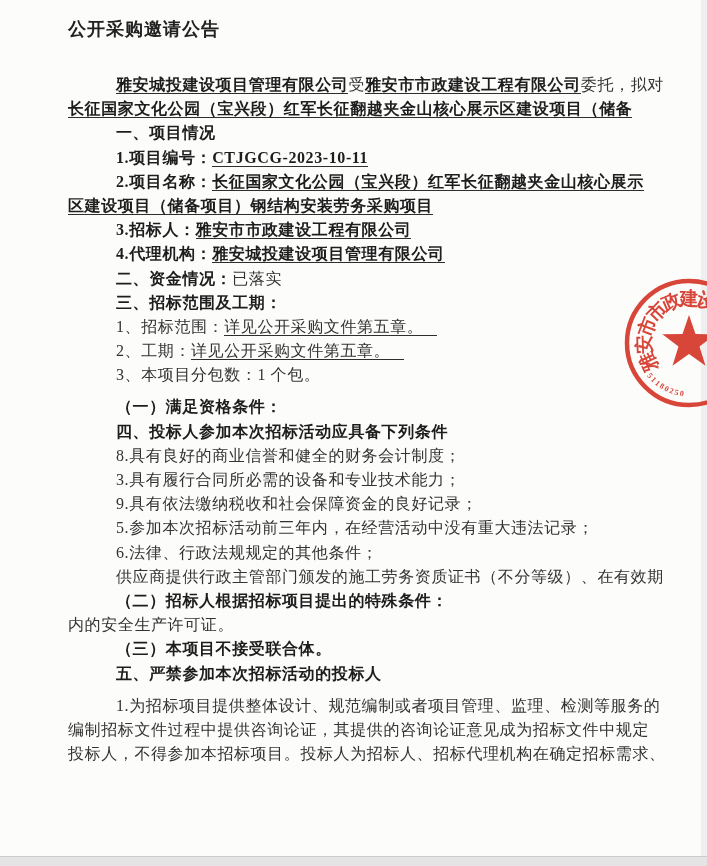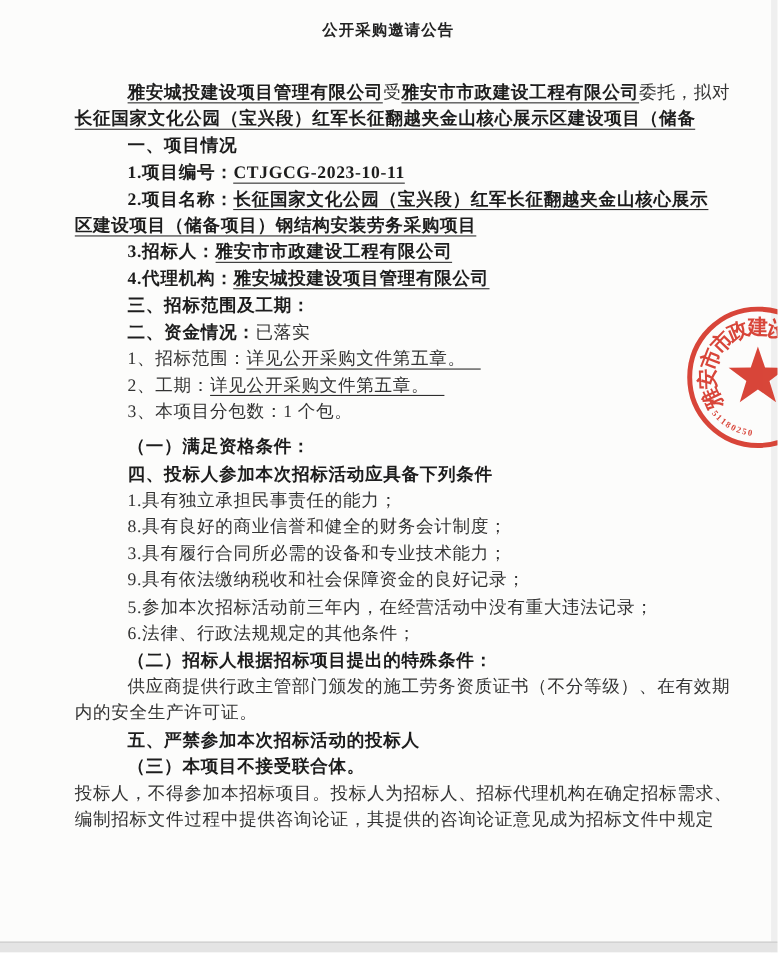--- a/index.html
+++ b/index.html
@@ -18,22 +18,21 @@
   .right-edge{
     position:absolute;top:0;right:0;width:6px;height:866px;
     background:#efefef;z-index:0;
   }
   .bottom-edge{
     position:absolute;left:0;bottom:0;width:707px;height:9px;
     background:#e4e4e4;border-top:1px solid #cbcbcb;z-index:5;
   }
   .doc-title{
     position:absolute;left:68px;top:14px;width:570px;
-    text-align:center;
-    font-size:14px;font-weight:700;color:#222;
+    font-size:18px;font-weight:700;color:#222;
     letter-spacing:1px;
     line-height:30px;
   }
   .body-text{
     position:absolute;left:68px;top:73px;width:572px;
     font-size:16px;color:#333;
     letter-spacing:0.6px;
     z-index:2;
   }
   .line{
@@ -60,40 +59,40 @@
 
   <div class="body-text" id="body-text">
       <div class="line indent"><span class="seg b u">雅安城投建设项目管理有限公司</span><span class="seg">受</span><span class="seg b u">雅安市市政建设工程有限公司</span><span class="seg">委托，拟对</span></div>
       <div class="line"><span class="seg b u">长征国家文化公园（宝兴段）红军长征翻越夹金山核心展示区建设项目（储备</span></div>
       <div class="line indent"><span class="seg b">一、项目情况</span></div>
       <div class="line indent"><span class="seg b">1.项目编号：</span><span class="seg b u">CTJGCG-2023-10-11</span></div>
       <div class="line indent"><span class="seg b">2.项目名称：</span><span class="seg b u">长征国家文化公园（宝兴段）红军长征翻越夹金山核心展示</span></div>
       <div class="line"><span class="seg b u">区建设项目（储备项目）钢结构安装劳务采购项目</span></div>
       <div class="line indent"><span class="seg b">3.招标人：</span><span class="seg b u">雅安市市政建设工程有限公司</span></div>
       <div class="line indent"><span class="seg b">4.代理机构：</span><span class="seg b u">雅安城投建设项目管理有限公司</span></div>
+      <div class="line indent"><span class="seg b">二、资金情况：</span><span class="seg">已落实</span></div>
       <div class="line indent"><span class="seg b">三、招标范围及工期：</span></div>
-      <div class="line indent"><span class="seg b">二、资金情况：</span><span class="seg">已落实</span></div>
       <div class="line indent"><span class="seg">1、招标范围：</span><span class="seg u ext">详见公开采购文件第五章。</span></div>
       <div class="line indent"><span class="seg">2、工期：</span><span class="seg u ext">详见公开采购文件第五章。</span></div>
       <div class="line indent"><span class="seg">3、本项目分包数：1 个包。</span></div>
       <div class="line indent gap"><span class="seg b">（一）满足资格条件：</span></div>
       <div class="line indent"><span class="seg b">四、投标人参加本次招标活动应具备下列条件</span></div>
-      <div class="line indent"><span class="seg">1.具有独立承担民事责任的能力；</span></div>
       <div class="line indent"><span class="seg">8.具有良好的商业信誉和健全的财务会计制度；</span></div>
       <div class="line indent"><span class="seg">3.具有履行合同所必需的设备和专业技术能力；</span></div>
       <div class="line indent"><span class="seg">9.具有依法缴纳税收和社会保障资金的良好记录；</span></div>
       <div class="line indent"><span class="seg">5.参加本次招标活动前三年内，在经营活动中没有重大违法记录；</span></div>
       <div class="line indent"><span class="seg">6.法律、行政法规规定的其他条件；</span></div>
+      <div class="line indent"><span class="seg">供应商提供行政主管部门颁发的施工劳务资质证书（不分等级）、在有效期</span></div>
       <div class="line indent"><span class="seg b">（二）招标人根据招标项目提出的特殊条件：</span></div>
-      <div class="line indent"><span class="seg">供应商提供行政主管部门颁发的施工劳务资质证书（不分等级）、在有效期</span></div>
       <div class="line"><span class="seg">内的安全生产许可证。</span></div>
+      <div class="line indent"><span class="seg b">（三）本项目不接受联合体。</span></div>
       <div class="line indent"><span class="seg b">五、严禁参加本次招标活动的投标人</span></div>
-      <div class="line indent"><span class="seg b">（三）本项目不接受联合体。</span></div>
+      <div class="line indent gap"><span class="seg">1.为招标项目提供整体设计、规范编制或者项目管理、监理、检测等服务的</span></div>
+      <div class="line"><span class="seg">编制招标文件过程中提供咨询论证，其提供的咨询论证意见成为招标文件中规定</span></div>
       <div class="line"><span class="seg">投标人，不得参加本招标项目。投标人为招标人、招标代理机构在确定招标需求、</span></div>
-      <div class="line"><span class="seg">编制招标文件过程中提供咨询论证，其提供的咨询论证意见成为招标文件中规定</span></div>
     </div>
 
   <svg class="stamp" id="stamp-svg" viewBox="0 0 184 184">
       <circle cx="92" cy="92" r="62" fill="none" stroke="#d6382b" stroke-width="4.5"></circle>
       <polygon points="92.0,64.0 98.5,83.1 118.6,83.3 102.5,95.4 108.5,114.7 92.0,103.0 75.5,114.7 81.5,95.4 65.4,83.3 85.5,83.1" fill="#d6382b"></polygon>
       <text x="51.21614958335076" y="111.0178217783315" fill="#d6382b" font-size="19" font-weight="bold" text-anchor="middle" dominant-baseline="central" transform="rotate(245 51.21614958335076 111.0178217783315)">雅</text>
       <text x="47.027412784140694" y="93.57047735161258" fill="#d6382b" font-size="19" font-weight="bold" text-anchor="middle" dominant-baseline="central" transform="rotate(268 47.027412784140694 93.57047735161258)">安</text>
       <text x="49.988880807625904" y="75.87344227046152" fill="#d6382b" font-size="19" font-weight="bold" text-anchor="middle" dominant-baseline="central" transform="rotate(291 49.988880807625904 75.87344227046152)">市</text>
       <text x="59.62970898476067" y="60.740373329345154" fill="#d6382b" font-size="19" font-weight="bold" text-anchor="middle" dominant-baseline="central" transform="rotate(314 59.62970898476067 60.740373329345154)">市</text>
       <text x="74.41709921798264" y="50.577281594640205" fill="#d6382b" font-size="19" font-weight="bold" text-anchor="middle" dominant-baseline="central" transform="rotate(337 74.41709921798264 50.577281594640205)">政</text>

